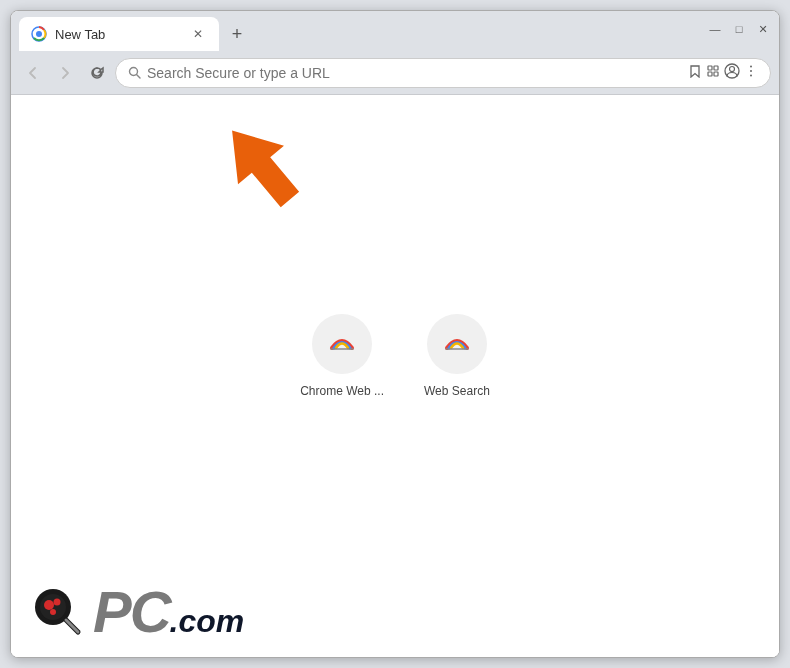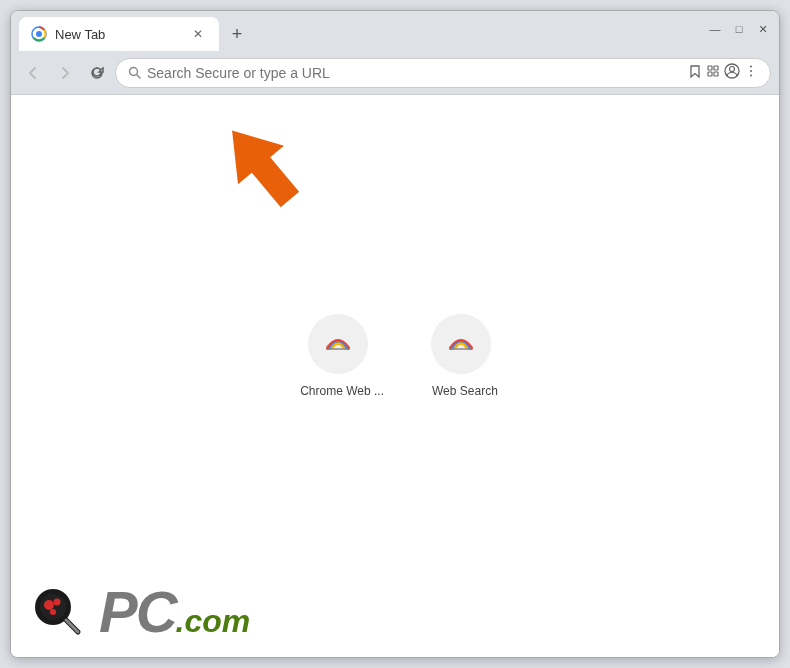--- a/index.html
+++ b/index.html
@@ -207,21 +207,20 @@
       display: flex;
       align-items: center;
       justify-content: center;
       transition: background 0.15s;
     }
 
     .shortcut-label {
       font-size: 12px;
       color: #444;
       text-align: center;
-      margin-left: 8px;
     }
 
     
     .cws-icon {
       width: 36px;
       height: 36px;
     }
 
     
     .watermark {
@@ -361,33 +360,33 @@
             <path d="M12 22 Q18 13 24 22" stroke="#f4b400" stroke-width="2.5" fill="none" stroke-linecap="round"></path>
             <path d="M7 23 L29 23" stroke="#888" stroke-width="1.5" stroke-linecap="round"></path>
           </svg>
         </div>
         <span class="shortcut-label">Web Search</span>
       </div>
     </div>
 
     <div class="watermark">
 
-      <div style="display:flex;align-items:center;gap:14px;">
+      <div style="display:flex;align-items:center;gap:8px;">
         <svg width="54" height="54" viewBox="0 0 54 54">
           <circle cx="22" cy="22" r="18" fill="#1a1a1a"></circle>
           <circle cx="22" cy="22" r="13" fill="#222"></circle>
 
           <circle cx="18" cy="20" r="5" fill="#d62b2b"></circle>
           <circle cx="26" cy="17" r="3.5" fill="#d62b2b"></circle>
           <circle cx="22" cy="27" r="3" fill="#d62b2b"></circle>
 
           <line x1="35" y1="35" x2="47" y2="47" stroke="#1a1a1a" stroke-width="5" stroke-linecap="round"></line>
           <line x1="35" y1="35" x2="47" y2="47" stroke="#888" stroke-width="3" stroke-linecap="round"></line>
         </svg>
         <div style="display:flex;align-items:baseline;gap:0;">
           <span style="font-size:58px;font-weight:900;color:#7a7a7a;font-style:italic;letter-spacing:-2px;line-height:1;">PC</span>
-          <span style="font-size:32px;font-weight:600;color:#4d7c0f;font-style:italic;">.com</span>
+          <span style="font-size:32px;font-weight:600;color:#0f172a;font-style:italic;">.com</span>
         </div>
       </div>
     </div>
 
   </div>
 </div>
 
 </body></html>

